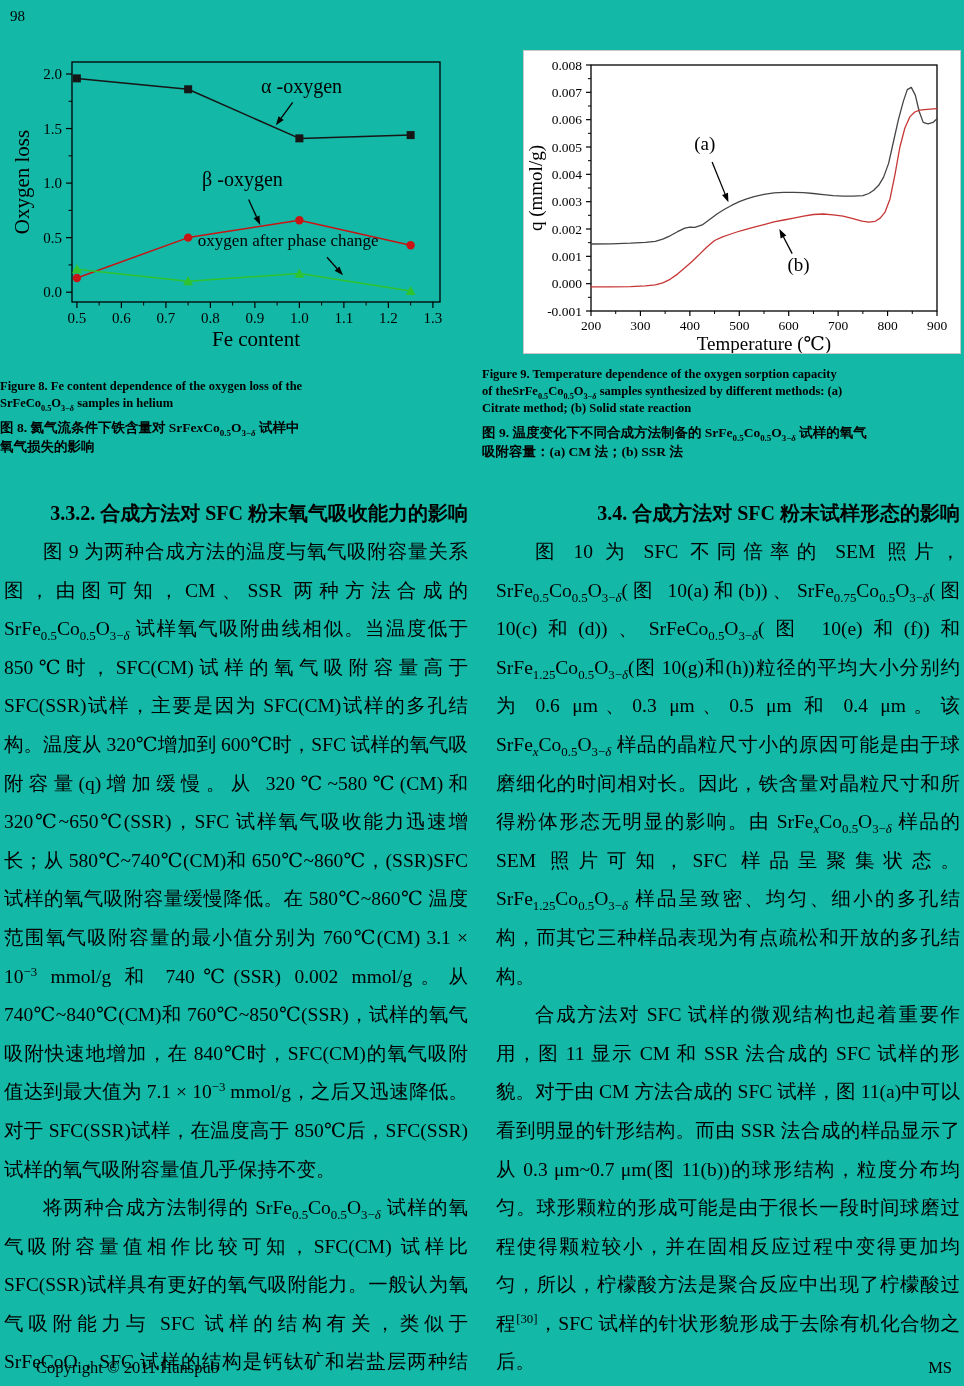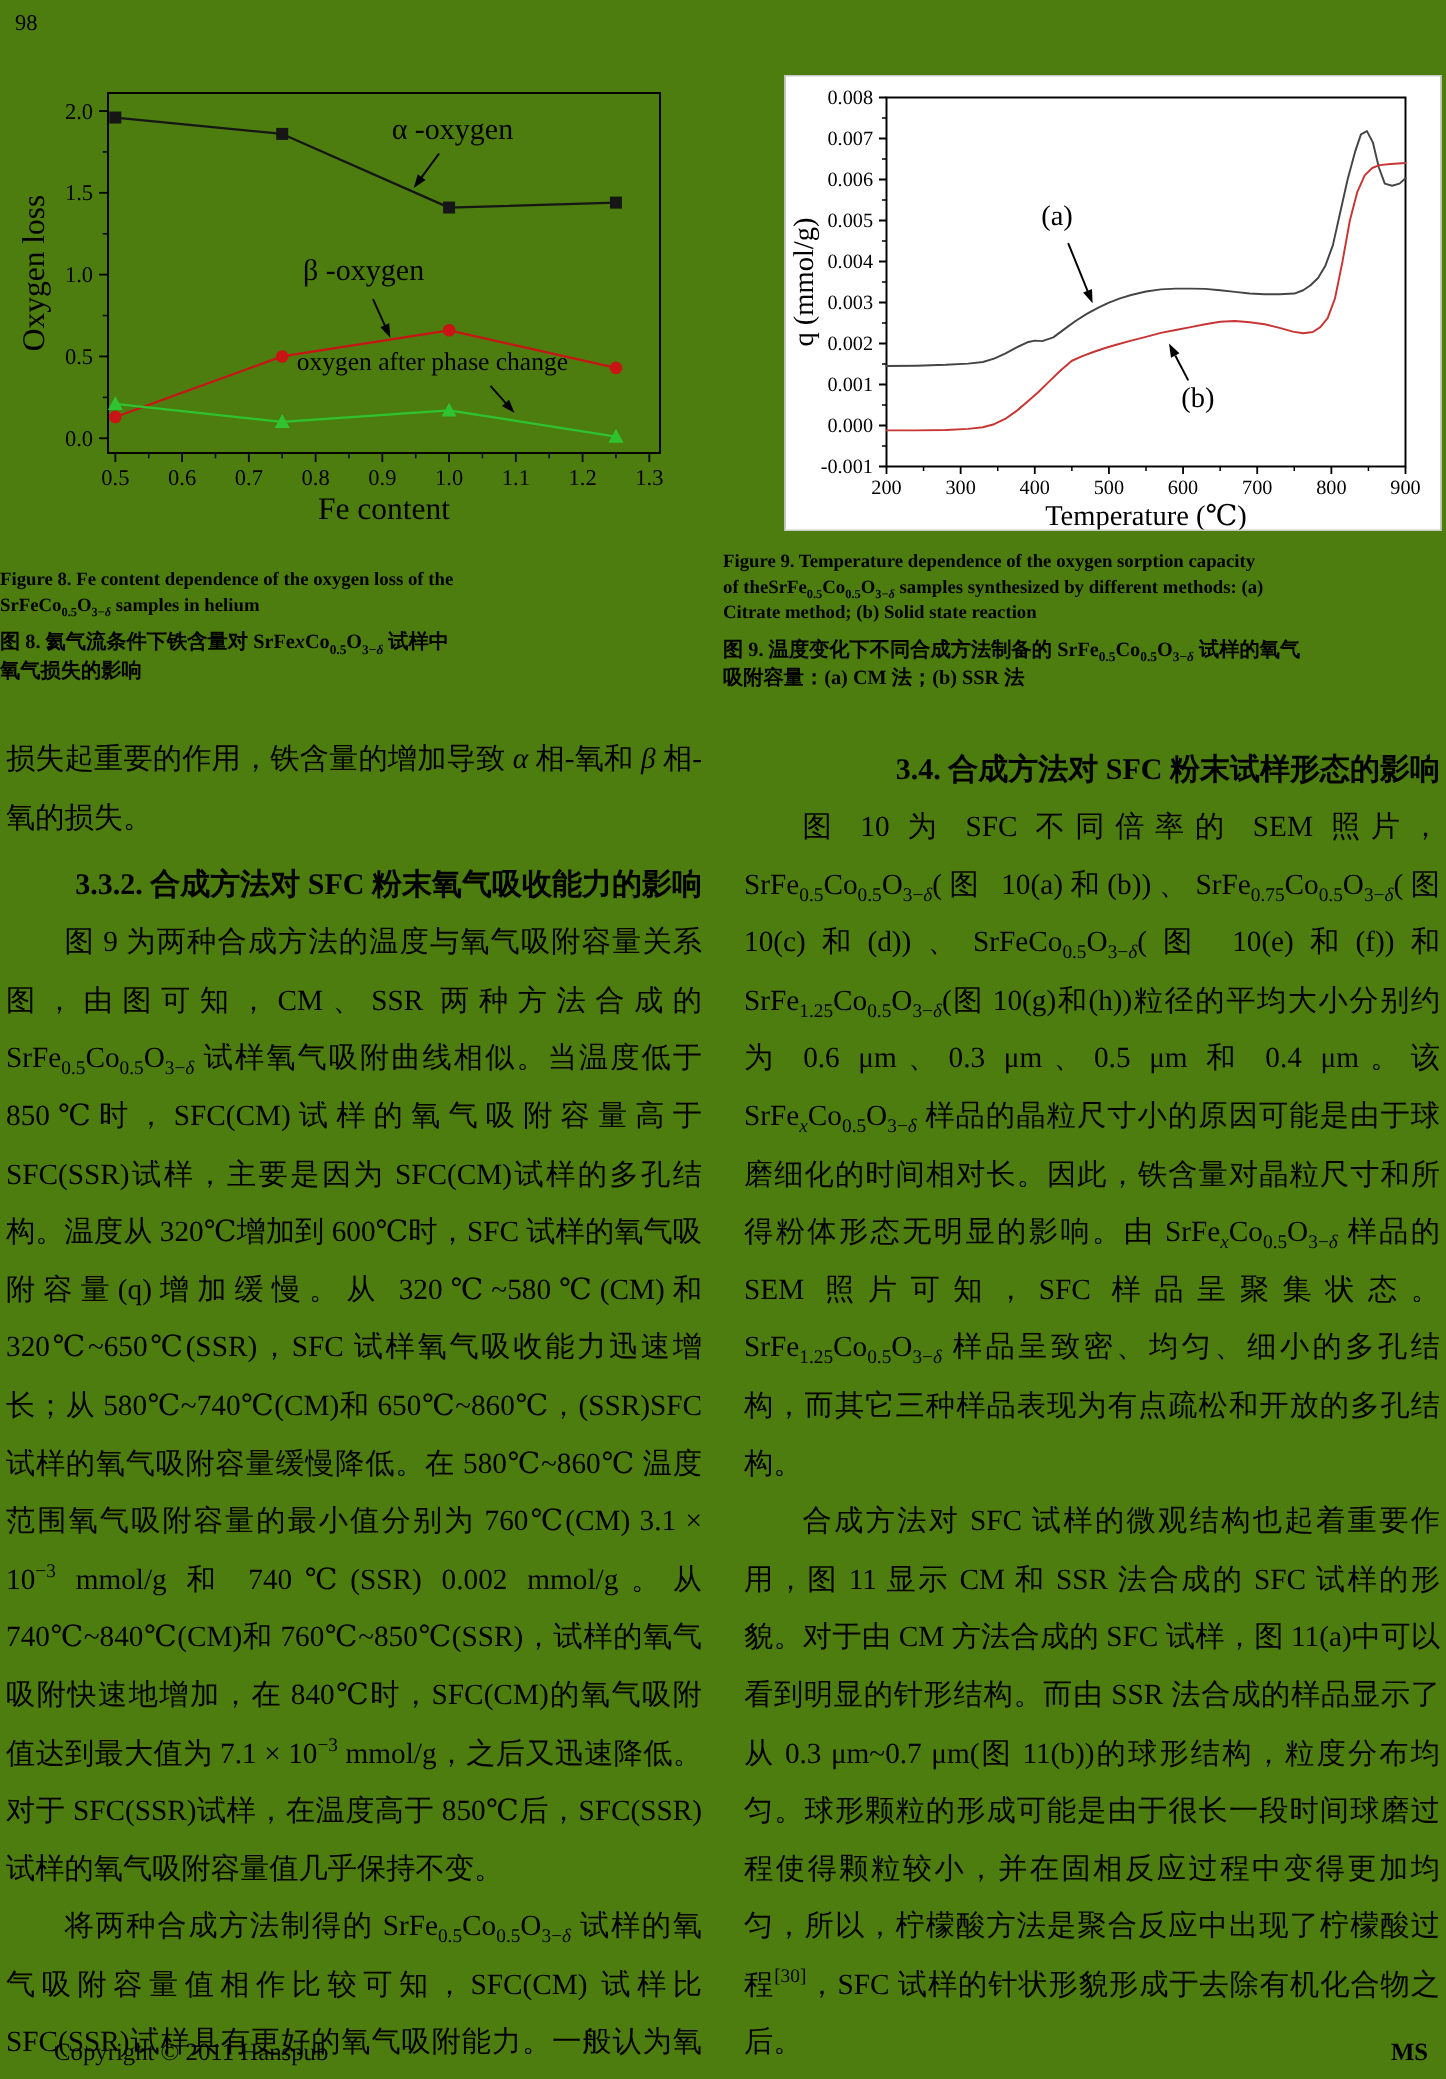--- a/index.html
+++ b/index.html
@@ -1,36 +1,36 @@
 <!DOCTYPE html>
 <html><head>
 <meta charset="utf-8">
 <style>
   html,body{margin:0;padding:0;background:#888;}
-  .page{position:relative;width:964px;height:1386px;background:#4d7c0f;color:#000;
+  .page{position:relative;width:964px;height:1386px;background:#14b8a6;color:#000;
         font-family:"Liberation Serif","DejaVu Serif",serif;overflow:hidden;margin:0 auto;}
   .hdr{position:relative;height:32px;padding-top:8px;}
   .pagenum{position:absolute;left:10px;top:8px;font-size:15px;}
   .htitle{width:100%;text-align:center;font-weight:bold;font-size:16px;}
   .figrow{display:flex;margin-top:8px;height:416px;}
   .figcol{width:482px;}
   .chart8{display:block;margin-left:12px;}
   .panel{margin-left:41px;margin-top:2px;width:436px;border:1px solid #c9c9c9;background:#fff;}
   .panel svg{display:block;margin:2px auto 0 auto;}
   .cap{text-align:left;font-weight:bold;}
   .cap-en{font-size:12.5px;line-height:17px;margin-top:12px;}
   .cap-zh{font-size:13.5px;line-height:19px;margin-top:6px;}
   .bodyrow{display:flex;gap:28px;padding:0 4px;margin-top:24px;}
   .col{width:464px;font-size:19.5px;line-height:38.6px;text-align:justify;}
   .col p{margin:0;}
   .col p.ind{text-indent:2em;}
   .col sub,.col sup,.cap sub,.cap sup{font-size:66%;line-height:0;}
   h3.sec{font-size:20px;font-weight:bold;margin:9px 0 4px 0;line-height:32px;text-align:right;}
   .foot{position:absolute;left:10px;right:12px;bottom:8px;display:flex;justify-content:space-between;font-size:16.5px;margin-left:26px;}
-  .foot .ms{font-weight:bold;}
+  .foot .ms{font-weight:normal;}
 </style>
 </head>
 <body>
 
 <div class="page">
 
   <div class="hdr">
     <span class="pagenum">98</span>
   </div>
 
@@ -176,21 +176,20 @@
             <polygon points="252.32285714285715,176 259.3264774837793,182.49532925418117 253.65390942565872,185.45876840928292" fill="#000"></polygon>
           </svg>
       </div>
       <div class="cap cap-en">Figure 9. Temperature dependence of the oxygen sorption capacity<br>of theSrFe<sub>0.5</sub>Co<sub>0.5</sub>O<sub>3−<i>δ</i></sub> samples synthesized by different methods: (a)<br>Citrate method; (b) Solid state reaction</div>
       <div class="cap cap-zh">图 9. 温度变化下不同合成方法制备的 SrFe<sub>0.5</sub>Co<sub>0.5</sub>O<sub>3−<i>δ</i></sub> 试样的氧气<br>吸附容量：(a) CM 法；(b) SSR 法</div>
     </div>
   </div>
 
   <div class="bodyrow">
     <div class="col">
-      <p>损失起重要的作用，铁含量的增加导致 <i>α</i> 相-氧和 <i>β</i> 相-氧的损失。</p>
       <h3 class="sec">3.3.2. 合成方法对 SFC 粉末氧气吸收能力的影响</h3>
       <p class="ind">图 9 为两种合成方法的温度与氧气吸附容量关系图，由图可知，CM、SSR 两种方法合成的 SrFe<sub>0.5</sub>Co<sub>0.5</sub>O<sub>3−<i>δ</i></sub> 试样氧气吸附曲线相似。当温度低于 850℃时，SFC(CM)试样的氧气吸附容量高于 SFC(SSR)试样，主要是因为 SFC(CM)试样的多孔结构。温度从 320℃增加到 600℃时，SFC 试样的氧气吸附容量(q)增加缓慢。从 320℃~580℃(CM)和 320℃~650℃(SSR)，SFC 试样氧气吸收能力迅速增长；从 580℃~740℃(CM)和 650℃~860℃，(SSR)SFC 试样的氧气吸附容量缓慢降低。在 580℃~860℃ 温度范围氧气吸附容量的最小值分别为 760℃(CM) 3.1 × 10<sup>−3</sup> mmol/g 和 740℃(SSR) 0.002 mmol/g。从 740℃~840℃(CM)和 760℃~850℃(SSR)，试样的氧气吸附快速地增加，在 840℃时，SFC(CM)的氧气吸附值达到最大值为 7.1 × 10<sup>−3</sup> mmol/g，之后又迅速降低。对于 SFC(SSR)试样，在温度高于 850℃后，SFC(SSR)试样的氧气吸附容量值几乎保持不变。</p>
       <p class="ind">将两种合成方法制得的 SrFe<sub>0.5</sub>Co<sub>0.5</sub>O<sub>3−<i>δ</i></sub> 试样的氧气吸附容量值相作比较可知，SFC(CM) 试样比 SFC(SSR)试样具有更好的氧气吸附能力。一般认为氧气吸附能力与 SFC 试样的结构有关，类似于 SrFeCoO，SFC 试样的结构是钙钛矿和岩盐层两种结构交替的共生相，温度低于 800℃时主要是 SFC 试样的空缺促进了氧气的吸附。</p>
     </div>
     <div class="col">
       <h3 class="sec">3.4. 合成方法对 SFC 粉末试样形态的影响</h3>
       <p class="ind">图 10 为 SFC 不同倍率的 SEM 照片，SrFe<sub>0.5</sub>Co<sub>0.5</sub>O<sub>3−<i>δ</i></sub>(图 10(a)和(b))、SrFe<sub>0.75</sub>Co<sub>0.5</sub>O<sub>3−<i>δ</i></sub>(图 10(c)和(d))、SrFeCo<sub>0.5</sub>O<sub>3−<i>δ</i></sub>(图 10(e)和(f))和 SrFe<sub>1.25</sub>Co<sub>0.5</sub>O<sub>3−<i>δ</i></sub>(图 10(g)和(h))粒径的平均大小分别约为 0.6 μm、0.3 μm、0.5 μm 和 0.4 μm。该 SrFe<sub><i>x</i></sub>Co<sub>0.5</sub>O<sub>3−<i>δ</i></sub> 样品的晶粒尺寸小的原因可能是由于球磨细化的时间相对长。因此，铁含量对晶粒尺寸和所得粉体形态无明显的影响。由 SrFe<sub><i>x</i></sub>Co<sub>0.5</sub>O<sub>3−<i>δ</i></sub> 样品的 SEM 照片可知，SFC 样品呈聚集状态。SrFe<sub>1.25</sub>Co<sub>0.5</sub>O<sub>3−<i>δ</i></sub> 样品呈致密、均匀、细小的多孔结构，而其它三种样品表现为有点疏松和开放的多孔结构。</p>
       <p class="ind">合成方法对 SFC 试样的微观结构也起着重要作用，图 11 显示 CM 和 SSR 法合成的 SFC 试样的形貌。对于由 CM 方法合成的 SFC 试样，图 11(a)中可以看到明显的针形结构。而由 SSR 法合成的样品显示了从 0.3 μm~0.7 μm(图 11(b))的球形结构，粒度分布均匀。球形颗粒的形成可能是由于很长一段时间球磨过程使得颗粒较小，并在固相反应过程中变得更加均匀，所以，柠檬酸方法是聚合反应中出现了柠檬酸过程<sup>[30]</sup>，SFC 试样的针状形貌形成于去除有机化合物之后。</p>
 
     </div>

